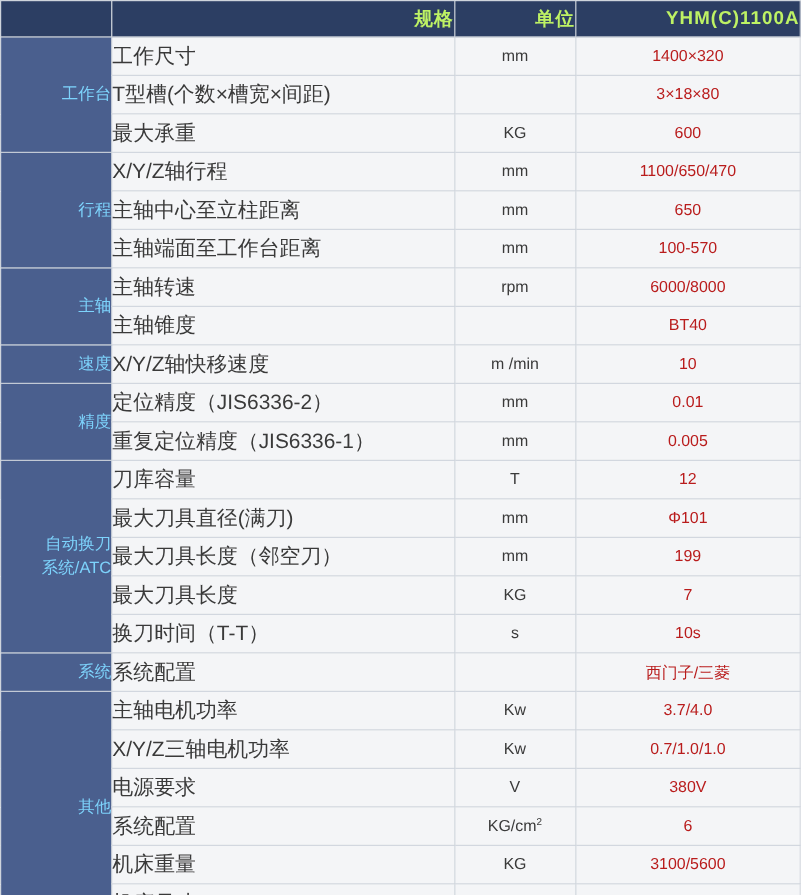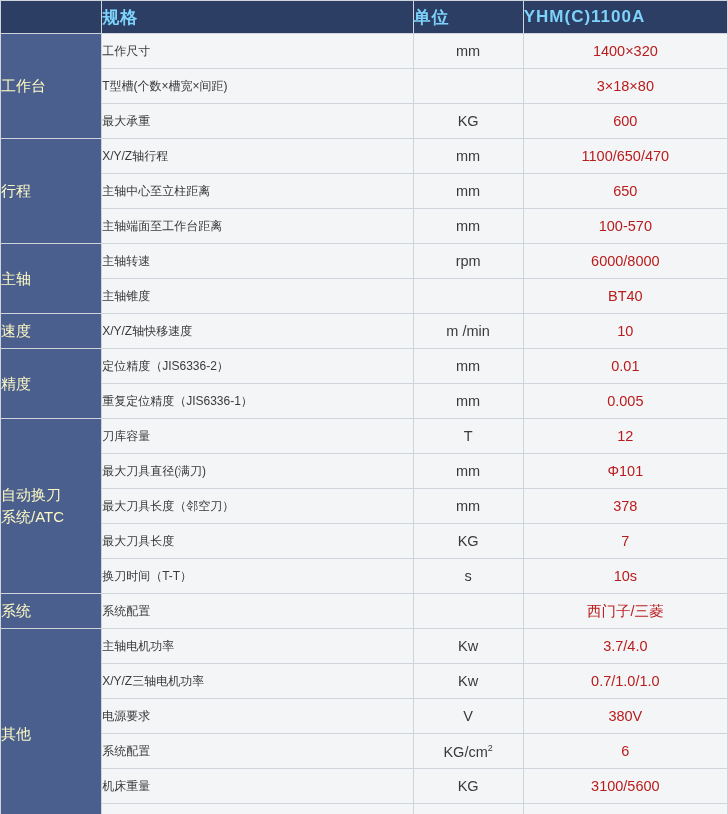--- a/index.html
+++ b/index.html
@@ -17,44 +17,44 @@
     border-collapse: collapse;
     table-layout: fixed;
   }
   #spec-table td, #spec-table th {
     border: 1px solid #cfd4dc;
     padding: 0;
     margin: 0;
   }
   .hdr {
     background: #2c3e63;
-    color: #7dd3fc;
+    color: #bef264;
     font-size: 17px;
     font-weight: bold;
-    text-align: left;
+    text-align: right;
     height: 32px;
     letter-spacing: 1px;
     border-color: #2c3e63;
   }
   .hdr.blank {
     background: #2c3e63;
   }
   .grp {
     background: #4a5f8e;
-    color: #fef9c3;
+    color: #7dd3fc;
     font-size: 15px;
-    text-align: left;
+    text-align: right;
     vertical-align: middle;
     line-height: 1.45;
     border-color: #6b7ca5;
   }
   .item {
     background: #f4f5f7;
     color: #3a3a3a;
-    font-size: 12px;
+    font-size: 19px;
     text-align: left;
     padding-left: 14px;
     height: 34px;
     vertical-align: middle;
   }
   .unit {
     background: #f4f5f7;
     color: #3a3a3a;
     font-size: 14.5px;
     text-align: center;
@@ -162,21 +162,21 @@
         <td class="val">12</td>
       </tr>
       <tr>
         <td class="item">最大刀具直径(满刀)</td>
         <td class="unit">mm</td>
         <td class="val">Φ101</td>
       </tr>
       <tr>
         <td class="item">最大刀具长度（邻空刀）</td>
         <td class="unit">mm</td>
-        <td class="val">378</td>
+        <td class="val">199</td>
       </tr>
       <tr>
         <td class="item">最大刀具长度</td>
         <td class="unit">KG</td>
         <td class="val">7</td>
       </tr>
       <tr>
         <td class="item">换刀时间（T-T）</td>
         <td class="unit">s</td>
         <td class="val">10s</td>

